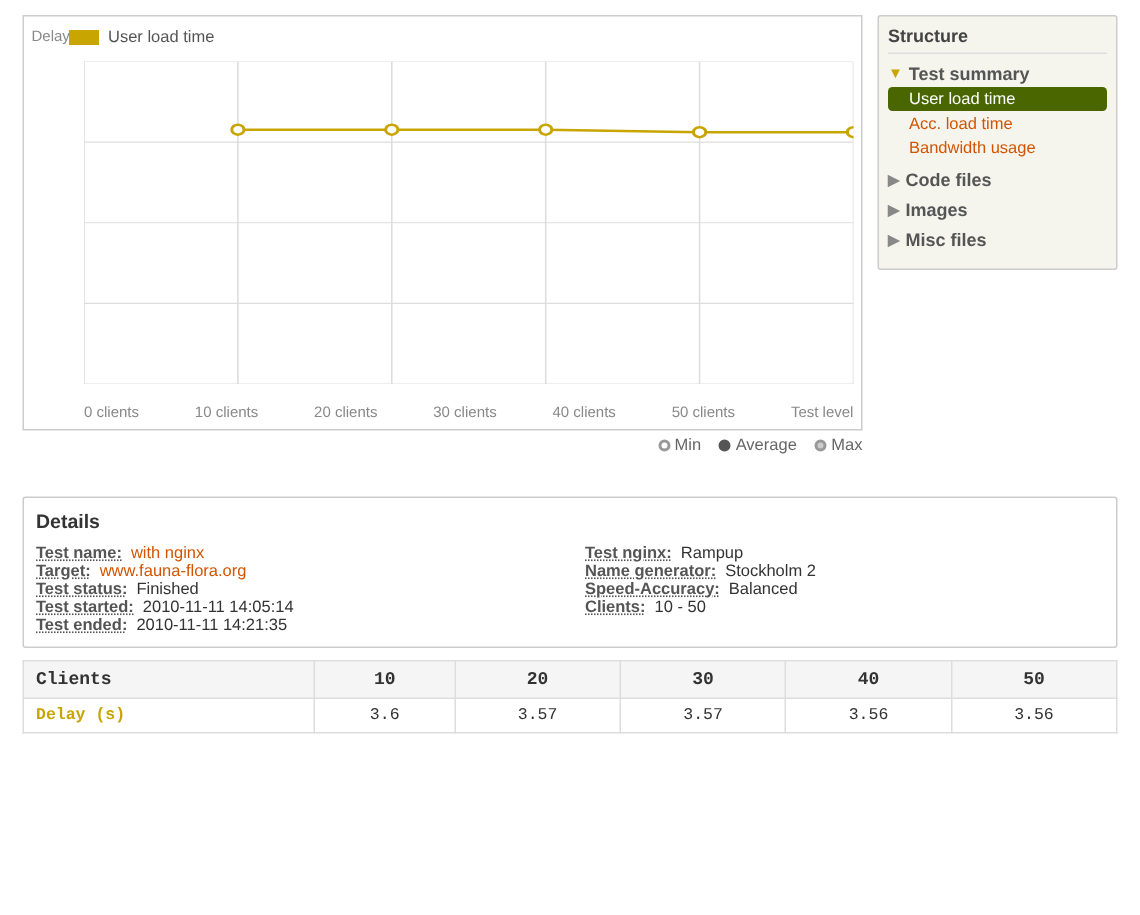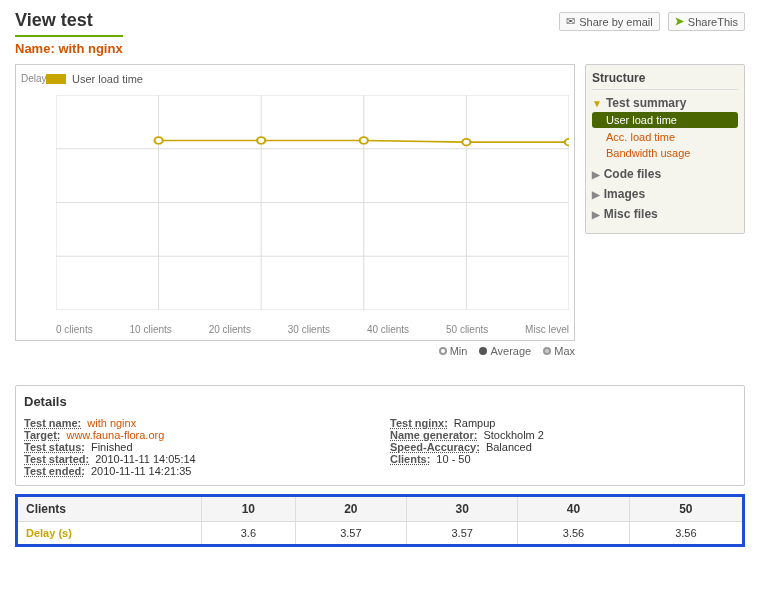--- a/index.html
+++ b/index.html
@@ -57,51 +57,32 @@
     .details-section { margin-top: 28px; border: 1px solid #ccc; border-radius: 2px; padding: 8px; }
     .details-title { font-size: 13px; font-weight: bold; color: #333; margin-bottom: 8px; }
 
     .details-grid { display: grid; grid-template-columns: 1fr 1fr; gap: 4px 20px; }
     .detail-row { display: flex; gap: 6px; }
     .detail-key { font-weight: bold; color: #555; font-size: 11px; white-space: nowrap; text-decoration: underline dotted; }
     .detail-value { color: #333; font-size: 11px; }
     .detail-value.link { color: #d35400; }
 
     .table-section { margin-top: 8px; }
-    .data-table { width: 100%; border-collapse: collapse; border: 3px solid #1d4ed8; }
+    .data-table { width: 100%; border-collapse: collapse; border: 1px solid #1d4ed8; font-family: Liberation Mono, monospace; }
     .data-table th { background: #f5f5f5; padding: 5px 8px; text-align: center; font-size: 12px; font-weight: bold; border: 1px solid #ddd; color: #333; }
     .data-table th.left { text-align: left; }
     .data-table td { padding: 5px 8px; text-align: center; font-size: 11px; border: 1px solid #ddd; }
     .data-table td.left { text-align: left; color: #c8a500; font-weight: bold; }
     .data-table tr:nth-child(even) { background: #fafafa; }
     .data-table tr:first-child td, .data-table tr:first-child th { }
   </style>
 </head>
 <body>
 
 <div class="page">
-  <div class="top-bar">
-    <div>
-      <div class="page-title">View test</div>
-      <div class="test-name">
-        <span>Name:</span>
-        <span>with nginx</span>
-      </div>
-    </div>
-    <div class="share-buttons">
-      <div class="share-btn">
-        <span>✉</span>
-        <span>Share by email</span>
-      </div>
-      <div class="share-btn">
-        <span style="color:#6aaa00; font-weight:bold;">➤</span>
-        <span>ShareThis</span>
-      </div>
-    </div>
-  </div>
 
   <div class="main-layout">
 
     <div class="chart-area">
       <div class="chart-container">
         <div class="delay-label">Delay</div>
         <div class="chart-title-area">
           <span class="legend-color"></span>
           <span class="legend-label">User load time</span>
         </div>
@@ -136,21 +117,21 @@
             <circle cx="500" cy="57" r="4" fill="white" stroke="#c8a500" stroke-width="2"></circle>
           </svg>
         </div>
         <div class="x-axis-labels">
           <span>0 clients</span>
           <span>10 clients</span>
           <span>20 clients</span>
           <span>30 clients</span>
           <span>40 clients</span>
           <span>50 clients</span>
-          <span>Misc level</span>
+          <span>Test level</span>
         </div>
       </div>
       <div class="legend-row">
         <div class="legend-item">
           <span class="dot-min"></span>
           <span>Min</span>
         </div>
         <div class="legend-item">
           <span class="dot-avg"></span>
           <span>Average</span>

